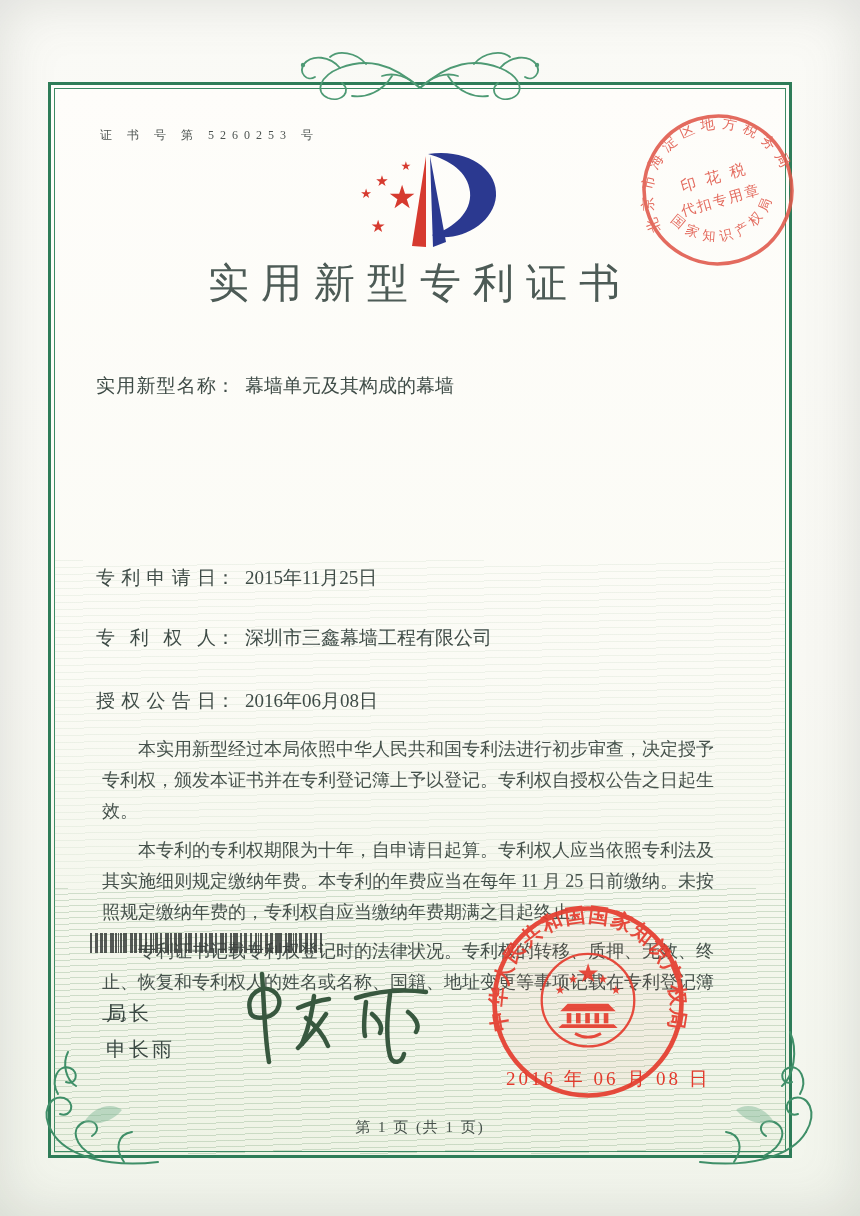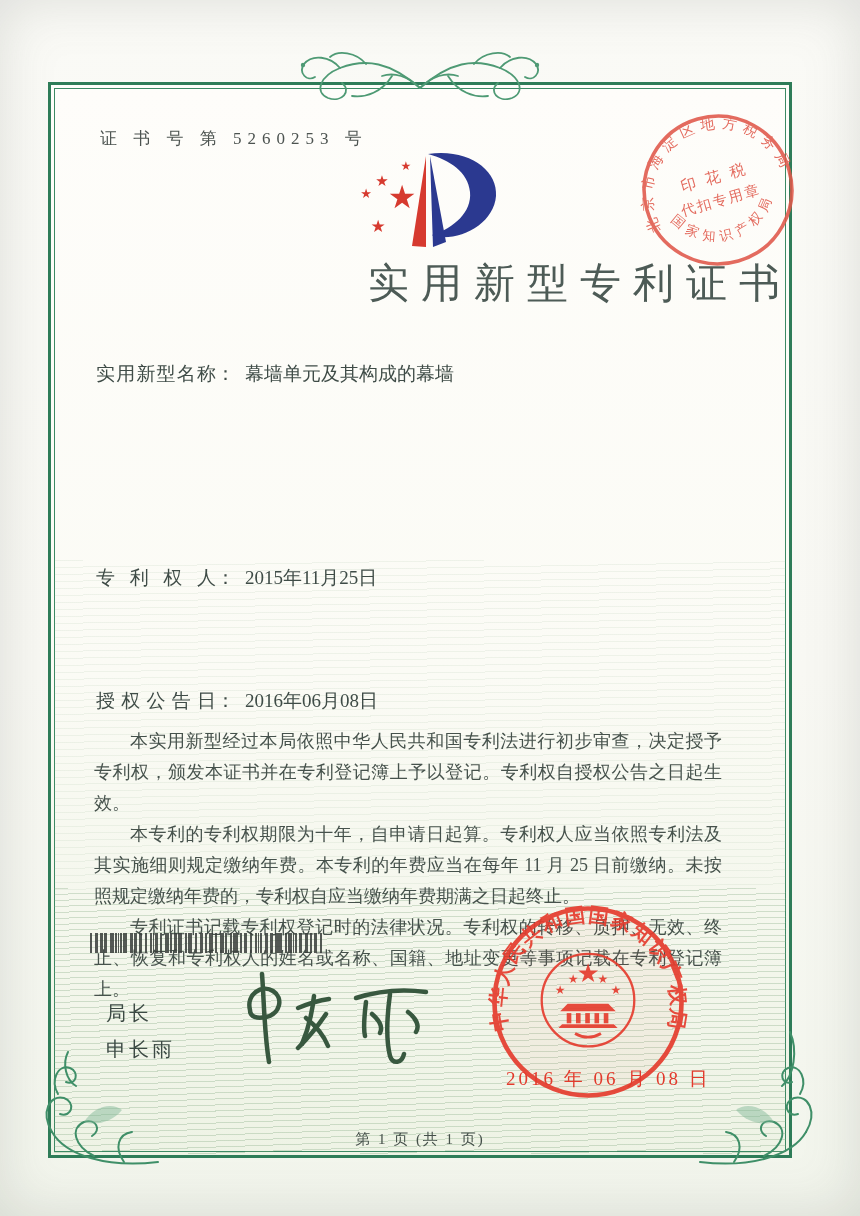--- a/index.html
+++ b/index.html
@@ -28,34 +28,34 @@
     position:absolute;left:54px;top:888px;width:732px;height:266px;
     background:repeating-linear-gradient(178deg,rgba(118,160,118,.30) 0 1px,rgba(0,0,0,0) 1px 6px);
   }
   .guil-faint{
     position:absolute;left:54px;top:560px;width:732px;height:330px;
     background:repeating-linear-gradient(179deg,rgba(120,160,120,.10) 0 1px,rgba(0,0,0,0) 1px 7px);
   }
   
   .cert-number{
     position:absolute;left:100px;top:127px;
-    font-size:17px;letter-spacing:6px;color:#4c5350;
+    font-size:12px;letter-spacing:6px;color:#4c5350;
   }
   .cert-title{
-    position:absolute;left:48px;top:256px;width:744px;text-align:right;
+    position:absolute;left:48px;top:256px;width:744px;text-align:center;
     font-size:41px;letter-spacing:12px;color:#4d5b56;font-weight:500;
   }
   .field{position:absolute;left:96px;font-size:19px;color:#3f4c47;white-space:nowrap;}
   .flabel{display:inline-block;width:120px;text-align:justify;text-align-last:justify;}
   .fcolon{margin-right:10px;}
   .body-text{
     position:absolute;left:94px;top:726px;width:628px;
     font-size:18px;line-height:31px;color:#46524c;text-align:justify;
   }
-  .body-text p{margin:0;text-indent:2em;}
+  .body-text p{margin:8px;text-indent:2em;}
   .barcode{
     position:absolute;left:90px;top:933px;width:232px;height:20px;opacity:.85;
     background:
       repeating-linear-gradient(90deg,#383d3a 0 2px,rgba(0,0,0,0) 2px 5px),
       repeating-linear-gradient(90deg,#383d3a 0 1px,rgba(0,0,0,0) 1px 7px),
       repeating-linear-gradient(90deg,#383d3a 0 2px,rgba(0,0,0,0) 2px 11px);
   }
   .director-role{position:absolute;left:106px;top:1000px;font-size:20px;letter-spacing:3px;color:#3c4a44;
     font-family:"Liberation Sans","DejaVu Sans",sans-serif;}
   .director-name{position:absolute;left:106px;top:1036px;font-size:20px;letter-spacing:3px;color:#3c4a44;
@@ -63,21 +63,21 @@
   .signature-svg{position:absolute;left:228px;top:968px;}
   .seal-svg{position:absolute;left:488px;top:902px;opacity:.92;}
   .seal-date{
     position:absolute;left:506px;top:1066px;font-size:19px;letter-spacing:3px;
     color:#e23a2c;white-space:nowrap;
   }
   .tax-stamp{position:absolute;left:636px;top:108px;transform:rotate(-16deg);opacity:.88;}
   .logo-svg{position:absolute;left:352px;top:146px;}
   .footer-page{
     position:absolute;left:48px;top:1118px;width:744px;text-align:center;
-    font-size:15px;letter-spacing:2px;color:#45504a;margin-top:12px;
+    font-size:15px;letter-spacing:2px;color:#45504a;
   }
   .ornament-top{position:absolute;left:270px;top:46px;}
   .corner-bl{position:absolute;left:32px;top:1036px;}
   .corner-br{position:absolute;left:686px;top:1016px;transform:scaleX(-1);}
 </style>
 </head>
 <body>
 
 <div class="scan">
 
@@ -155,25 +155,28 @@
     </text>
     <text font-size="13" fill="#e0584a" letter-spacing="5">
       <textPath href="#tsBot" startOffset="4">国家知识产权局</textPath>
     </text>
     <text x="80" y="72" text-anchor="middle" font-size="15" fill="#e0584a" letter-spacing="3">印 花 税</text>
     <text x="80" y="95" text-anchor="middle" font-size="14" fill="#e0584a" letter-spacing="2">代扣专用章</text>
   </svg>
 
   <div class="cert-title">实用新型专利证书</div>
 
-  <div class="field" style="top:361px">
+  <div class="field" style="top:373px">
     <span class="flabel">实用新型名称</span><span class="fcolon">：</span><span class="fvalue">幕墙单元及其构成的幕墙</span>
   </div>
   <div class="field" style="top:565px">
-    <span class="flabel">专利权人</span><span class="fcolon">：</span><span class="fvalue">2015年11月25日</span>
+    <span class="flabel">专利申请日</span><span class="fcolon">：</span><span class="fvalue">2015年11月25日</span>
+  </div>
+  <div class="field" style="top:625px">
+    <span class="flabel">专利权人</span><span class="fcolon">：</span><span class="fvalue">深圳市三鑫幕墙工程有限公司</span>
   </div>
   <div class="field" style="top:688px">
     <span class="flabel">授权公告日</span><span class="fcolon">：</span><span class="fvalue">2016年06月08日</span>
   </div>
 
   <div class="body-text">
     <p>本实用新型经过本局依照中华人民共和国专利法进行初步审查，决定授予专利权，颁发本证书并在专利登记簿上予以登记。专利权自授权公告之日起生效。</p>
     <p>本专利的专利权期限为十年，自申请日起算。专利权人应当依照专利法及其实施细则规定缴纳年费。本专利的年费应当在每年 11 月 25 日前缴纳。未按照规定缴纳年费的，专利权自应当缴纳年费期满之日起终止。</p>
     <p>专利证书记载专利权登记时的法律状况。专利权的转移、质押、无效、终止、恢复和专利权人的姓名或名称、国籍、地址变更等事项记载在专利登记簿上。</p>
   </div>

